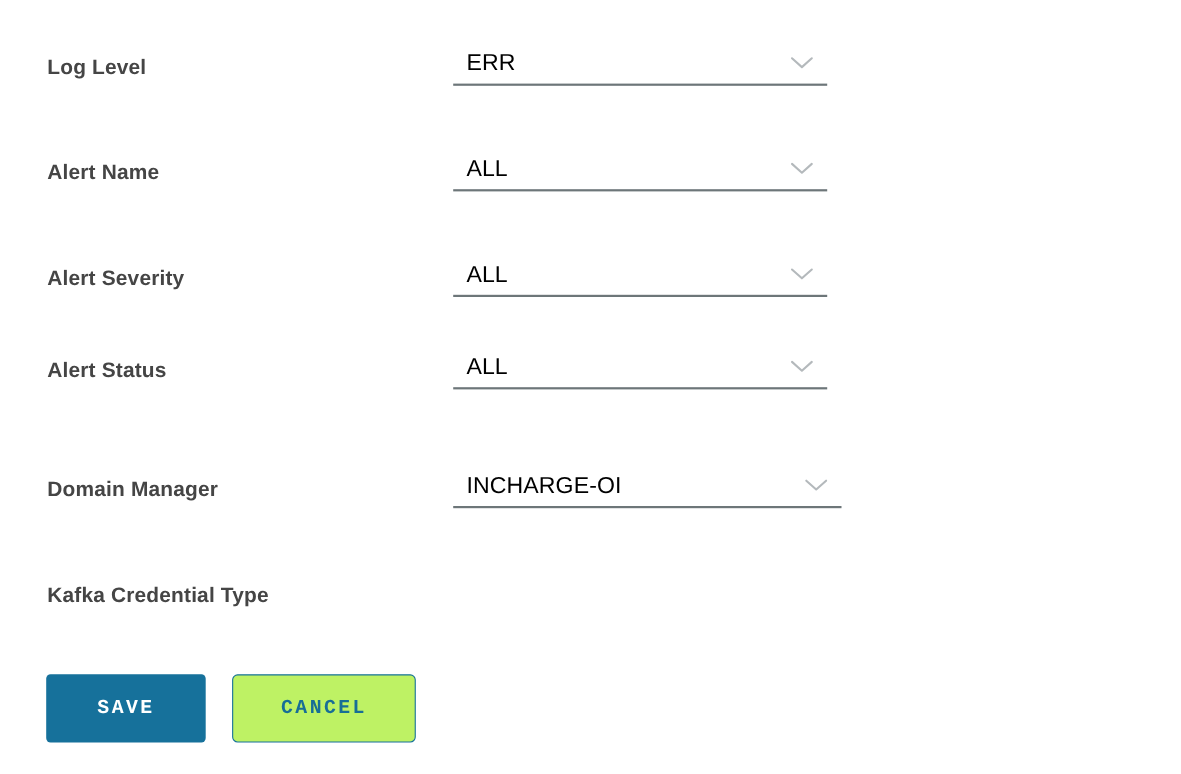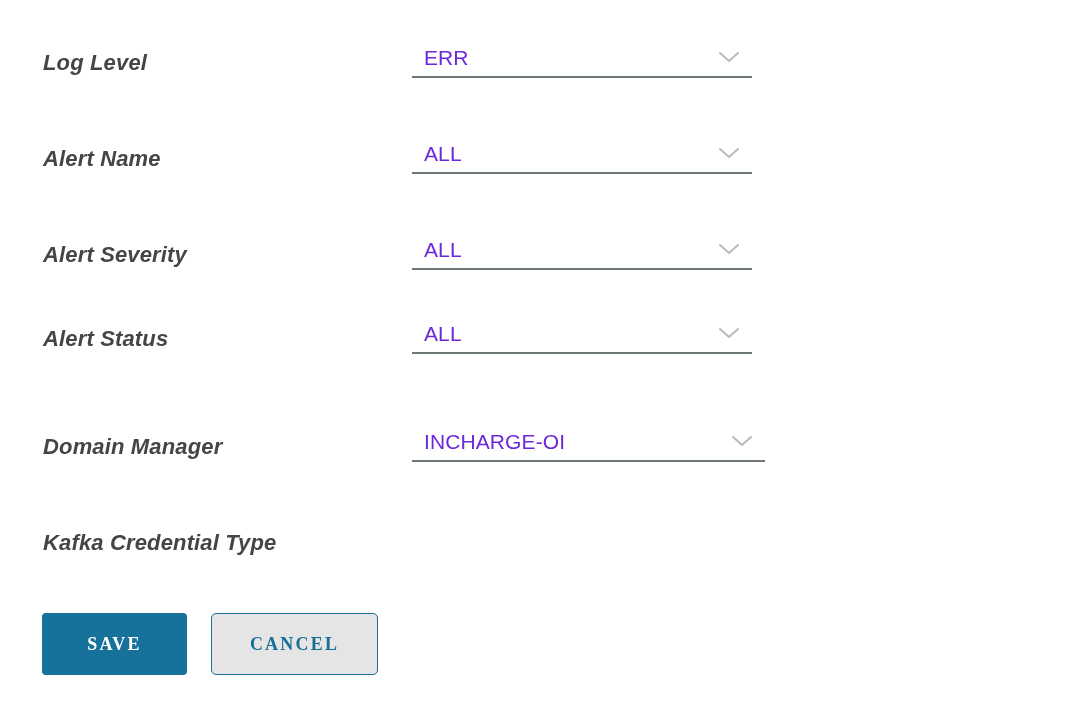--- a/index.html
+++ b/index.html
@@ -27,46 +27,45 @@
     position: absolute;
     left: 0;
     height: 96px;
     width: 1074px;
   }
 
   .field-label {
     position: absolute;
     left: 43px;
     top: 0;
-    font-size: 22px;
+    font-size: 19px;
     font-weight: bold;
     color: #454545;
     letter-spacing: 0.15px;
     white-space: nowrap;
     line-height: 1;
-    font-style: italic;
   }
 
   .select-control {
     position: absolute;
     left: 412px;
     top: -22px;
     height: 48px;
     box-sizing: border-box;
     border-bottom: 2px solid #6d7679;
     cursor: pointer;
   }
 
   .select-value {
     position: absolute;
     left: 12px;
     bottom: 8px;
     font-size: 21px;
     font-weight: normal;
-    color: #6d28d9;
+    color: #000000;
     letter-spacing: 0.1px;
     white-space: nowrap;
     line-height: 1;
   }
 
   .chevron-icon {
     position: absolute;
     right: 12px;
     bottom: 12px;
     width: 22px;
@@ -86,21 +85,21 @@
     top: 613px;
     display: flex;
     align-items: flex-start;
     gap: 24px;
   }
 
   .btn {
     box-sizing: border-box;
     height: 62px;
     border-radius: 4px;
-    font-family: Liberation Serif, serif;
+    font-family: Liberation Mono, monospace;
     font-size: 18px;
     font-weight: bold;
     letter-spacing: 2.2px;
     text-transform: uppercase;
     display: flex;
     align-items: center;
     justify-content: center;
     cursor: pointer;
     user-select: none;
     padding: 0;
@@ -108,21 +107,21 @@
 
   #save-button {
     width: 145px;
     background: #16719b;
     border: none;
     color: #ffffff;
   }
 
   #cancel-button {
     width: 167px;
-    background: #e5e5e5;
+    background: #bef264;
     border: 1.6px solid #16719b;
     border-radius: 5px;
     color: #176e96;
   }
 </style>
 </head>
 <body>
 
 <div id="form-panel">
 

